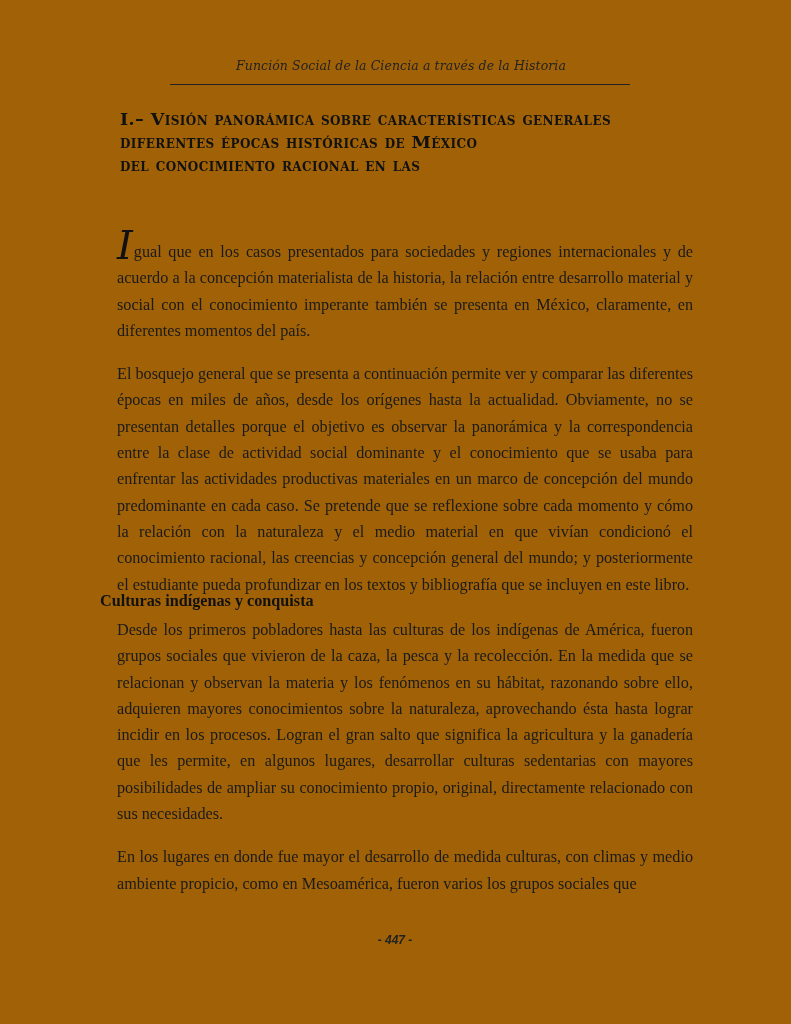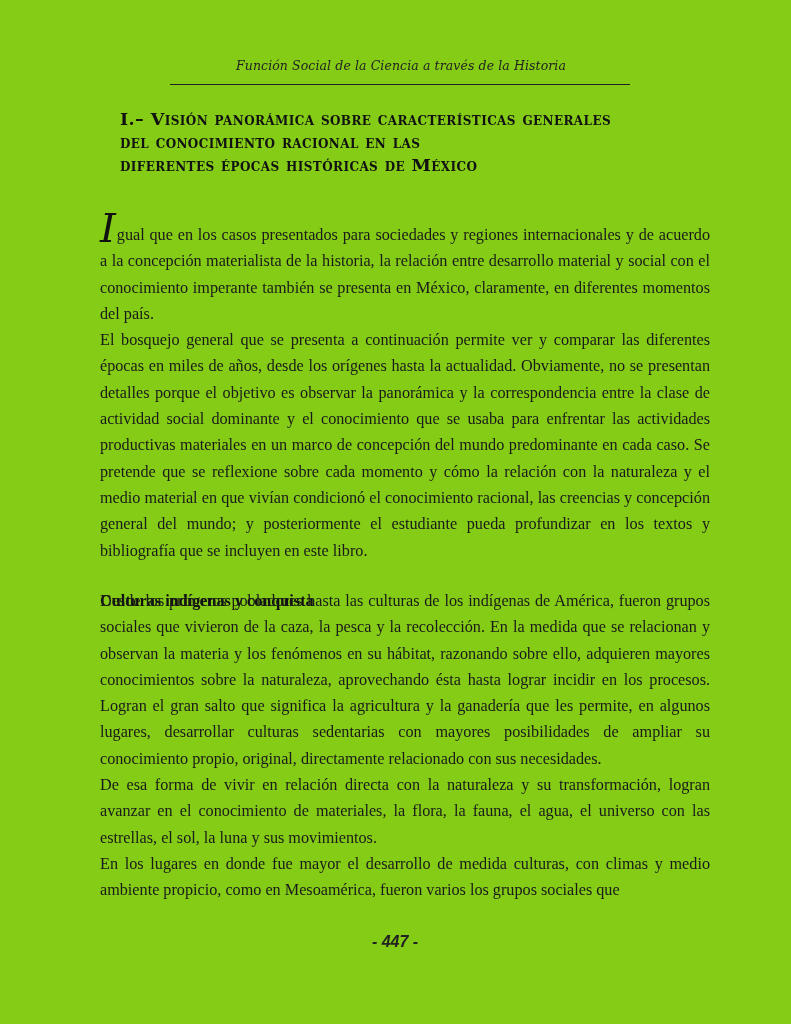--- a/index.html
+++ b/index.html
@@ -1,17 +1,17 @@
 <!DOCTYPE html>
 <html><head>
   <meta charset="utf-8">
   <style>
     html, body { margin: 0; padding: 0; background: #ffffff; }
     body { width: 791px; height: 1024px; position: relative; overflow: hidden; color: #1a1a1a; }
-    .page { position: absolute; left: 0; top: 0; width: 791px; height: 1024px; background: #84cc16; }
+    .page { position: absolute; left: 0; top: 0; width: 791px; height: 1024px; background: #a16207; }
 
     .running-header {
       position: absolute; left: 170px; top: 58px; width: 462px;
       text-align: center;
       font-family: "DejaVu Serif", serif; font-style: italic;
       font-size: 12.5px; color: #222; letter-spacing: 0.1px;
     }
     .header-rule {
       position: absolute; left: 170px; top: 84px; width: 460px; height: 0;
       border-top: 1.6px solid #222;
@@ -24,61 +24,60 @@
       font-variant: small-caps; font-size: 17.5px; line-height: 23px;
       color: #111; letter-spacing: 0.4px;
     }
     .chapter-title .line { display: block; }
 
     .body-text {
       position: absolute; left: 100px; width: 610px;
       font-family: "Liberation Serif", serif; font-size: 16.2px;
       line-height: 26.3px; color: #1a1a1a; text-align: justify;
     }
-    .body-text p { margin: 0; }
+    .body-text p { margin: 17px; }
     .drop-cap {
       font-family: "DejaVu Serif", serif; font-style: italic;
       font-size: 40px; line-height: 20px; margin-right: 1px;
       vertical-align: -2px; color: #111;
     }
     .intro { top: 218px; }
     .section-heading {
       position: absolute; left: 100px; top: 564px;
       font-family: "Liberation Serif", serif; font-weight: bold;
       font-size: 16.2px; color: #111; margin-top: 28px;
     }
-    .section-body { top: 588px; }
+    .section-body { top: 600px; }
 
     .page-number {
       position: absolute; left: 360px; top: 933px; width: 70px;
       text-align: center;
       font-family: "Liberation Sans", sans-serif; font-weight: bold; font-style: italic;
-      font-size: 16px; color: #222;
+      font-size: 12px; color: #222;
     }
   </style>
 </head>
 <body>
 
 <div class="page">
   <div class="running-header">Función Social de la Ciencia a través de la Historia</div>
   <div class="header-rule"></div>
 
   <div class="chapter-title">
     <span class="line">I.– Visión panorámica sobre características generales</span>
+    <span class="line">diferentes épocas históricas de México</span>
     <span class="line">del conocimiento racional en las</span>
-    <span class="line">diferentes épocas históricas de México</span>
   </div>
 
   <div class="body-text intro">
     <p><span class="drop-cap">I</span><span>gual que en los casos presentados para sociedades y regiones internacionales y de acuerdo a la concepción materialista de la historia, la relación entre desarrollo material y social con el conocimiento imperante también se presenta en México, claramente, en diferentes momentos del país.</span></p>
     <p>El bosquejo general que se presenta a continuación permite ver y comparar las diferentes épocas en miles de años, desde los orígenes hasta la actualidad. Obviamente, no se presentan detalles porque el objetivo es observar la panorámica y la correspondencia entre la clase de actividad social dominante y el conocimiento que se usaba para enfrentar las actividades productivas materiales en un marco de concepción del mundo predominante en cada caso. Se pretende que se reflexione sobre cada momento y cómo la relación con la naturaleza y el medio material en que vivían condicionó el conocimiento racional, las creencias y concepción general del mundo; y posteriormente el estudiante pueda profundizar en los textos y bibliografía que se incluyen en este libro.</p>
   </div>
 
   <div class="section-heading">Culturas indígenas y conquista</div>
 
   <div class="body-text section-body">
     <p>Desde los primeros pobladores hasta las culturas de los indígenas de América, fueron grupos sociales que vivieron de la caza, la pesca y la recolección. En la medida que se relacionan y observan la materia y los fenómenos en su hábitat, razonando sobre ello, adquieren mayores conocimientos sobre la naturaleza, aprovechando ésta hasta lograr incidir en los procesos. Logran el gran salto que significa la agricultura y la ganadería que les permite, en algunos lugares, desarrollar culturas sedentarias con mayores posibilidades de ampliar su conocimiento propio, original, directamente relacionado con sus necesidades.</p>
-    <p>De esa forma de vivir en relación directa con la naturaleza y su transformación, logran avanzar en el conocimiento de materiales, la flora, la fauna, el agua, el universo con las estrellas, el sol, la luna y sus movimientos.</p>
     <p>En los lugares en donde fue mayor el desarrollo de medida culturas, con climas y medio ambiente propicio, como en Mesoamérica, fueron varios los grupos sociales que</p>
   </div>
 
   <div class="page-number">- 447 -</div>
 </div>
 
 </body></html>

